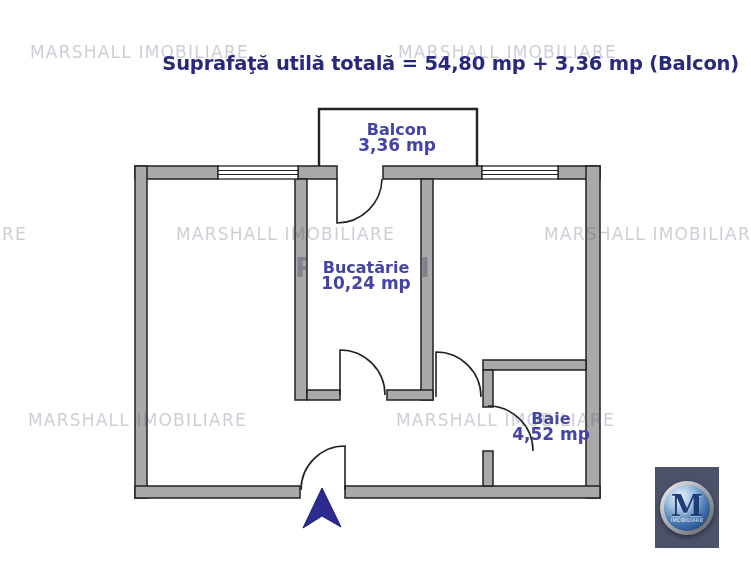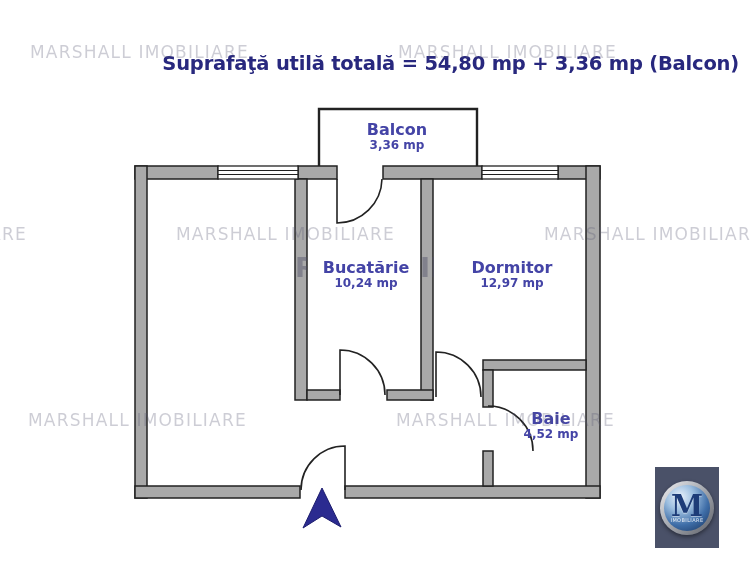--- a/index.html
+++ b/index.html
@@ -7,21 +7,21 @@
          font-family:"DejaVu Sans",sans-serif;}
   
   .title{position:absolute;left:0;right:12px;top:52px;text-align:right;
          font-size:19.5px;font-weight:bold;color:#28287e;letter-spacing:-0.2px;z-index:3;}
   
   .plan-svg{position:absolute;left:0;top:0;z-index:1;}
   
   .lbl{position:absolute;transform:translateX(-50%);text-align:center;
        color:#4444a6;font-weight:bold;z-index:2;white-space:nowrap;}
   .lbl .name{display:block;font-size:16px;line-height:17px;}
-  .lbl .area{display:block;font-size:12px;line-height:14px;}
+  .lbl .area{display:block;font-size:17px;line-height:14px;}
   .lbl-balcon   {left:397px;top:121px;}
   .lbl-bucatarie{left:366px;top:259px;text-align:center;}
   .lbl-dormitor {left:512px;top:259px;}
   .lbl-living   {left:225px;top:312px;}
   .lbl-hol      {left:417px;top:424px;}
   .lbl-baie     {left:551px;top:410px;}
   
   .wm{position:absolute;font-size:17px;letter-spacing:1.2px;white-space:nowrap;
       color:rgba(90,90,115,0.30);z-index:6;font-weight:400;}
   .wm-1{left:30px;top:42px;}   .wm-2{left:398px;top:42px;}
@@ -101,24 +101,20 @@
   </svg>
 
   <div class="lbl lbl-balcon">
     <span class="name">Balcon</span>
     <span class="area">3,36 mp</span>
   </div>
   <div class="lbl lbl-bucatarie">
     <span class="name">Bucatărie</span>
     <span class="area">10,24 mp</span>
   </div>
-  <div class="lbl lbl-dormitor">
-    <span class="name">Dormitor</span>
-    <span class="area">12,97 mp</span>
-  </div>
   <div class="lbl lbl-baie">
     <span class="name">Baie</span>
     <span class="area">4,52 mp</span>
   </div>
 
   <div class="wm wm-1">MARSHALL IMOBILIARE</div>
   <div class="wm wm-2">MARSHALL IMOBILIARE</div>
   <div class="wm wm-3">MARSHALL IMOBILIARE</div>
   <div class="wm wm-4">MARSHALL IMOBILIARE</div>
   <div class="wm wm-5">MARSHALL IMOBILIARE</div>

